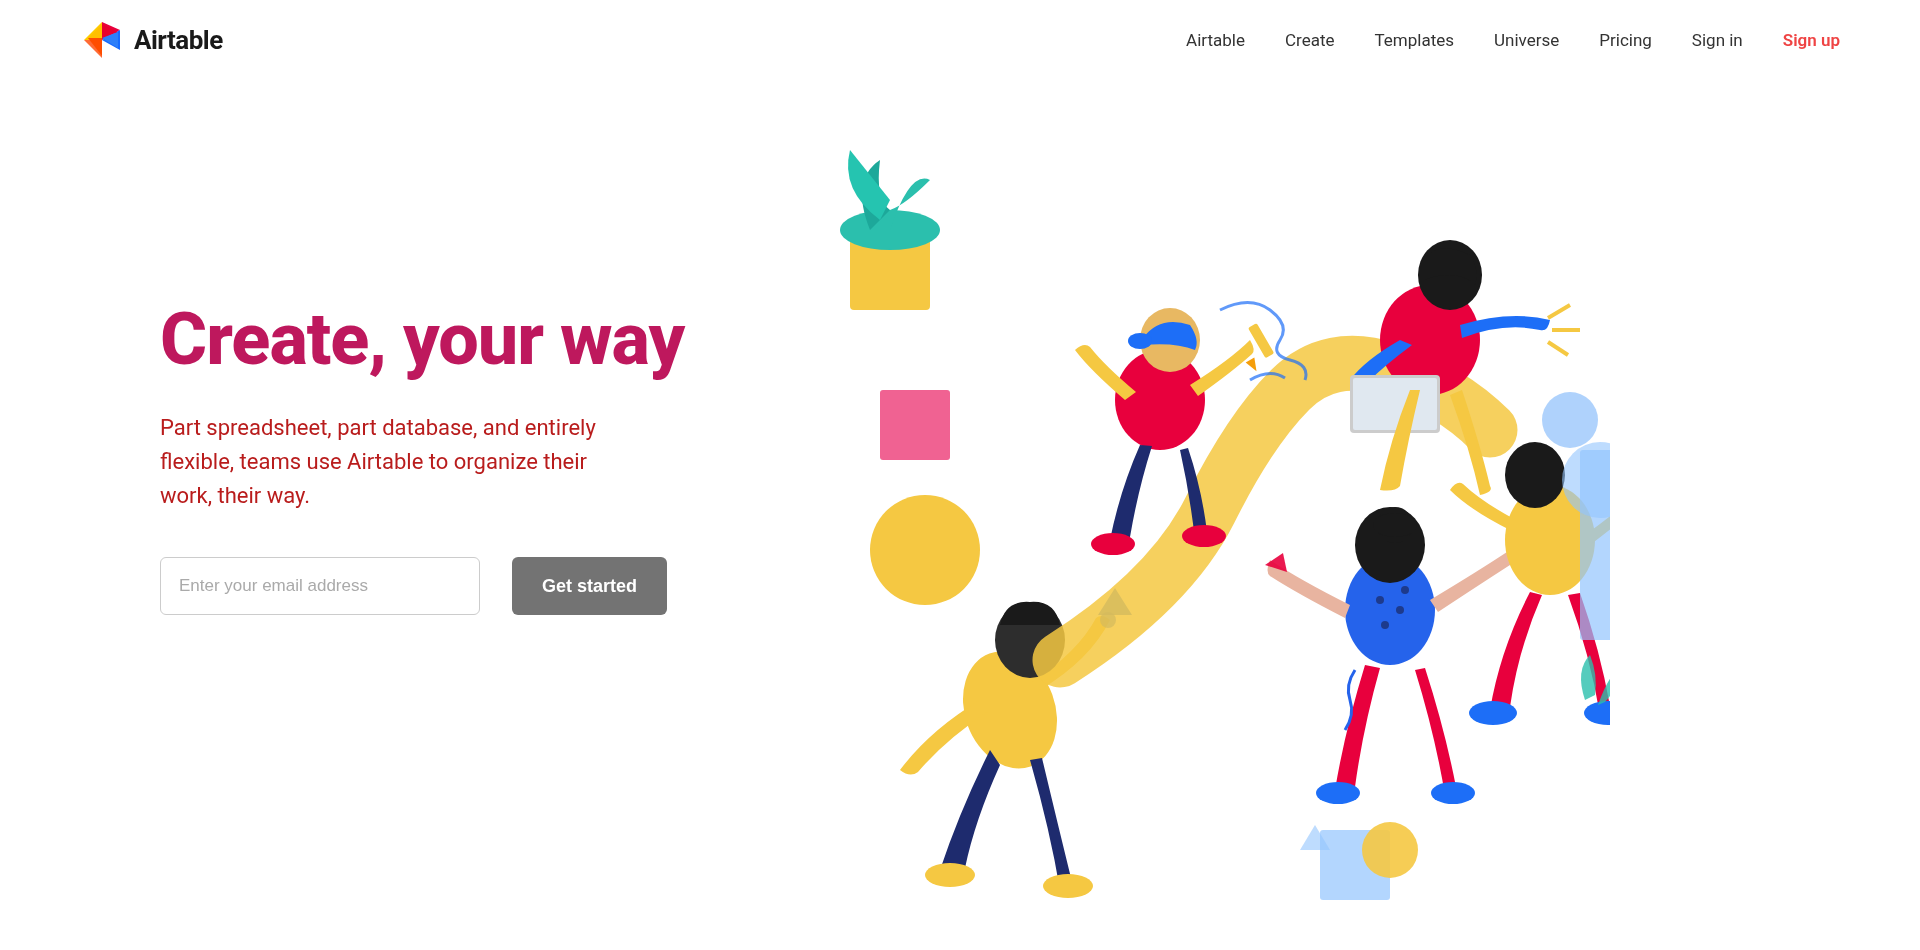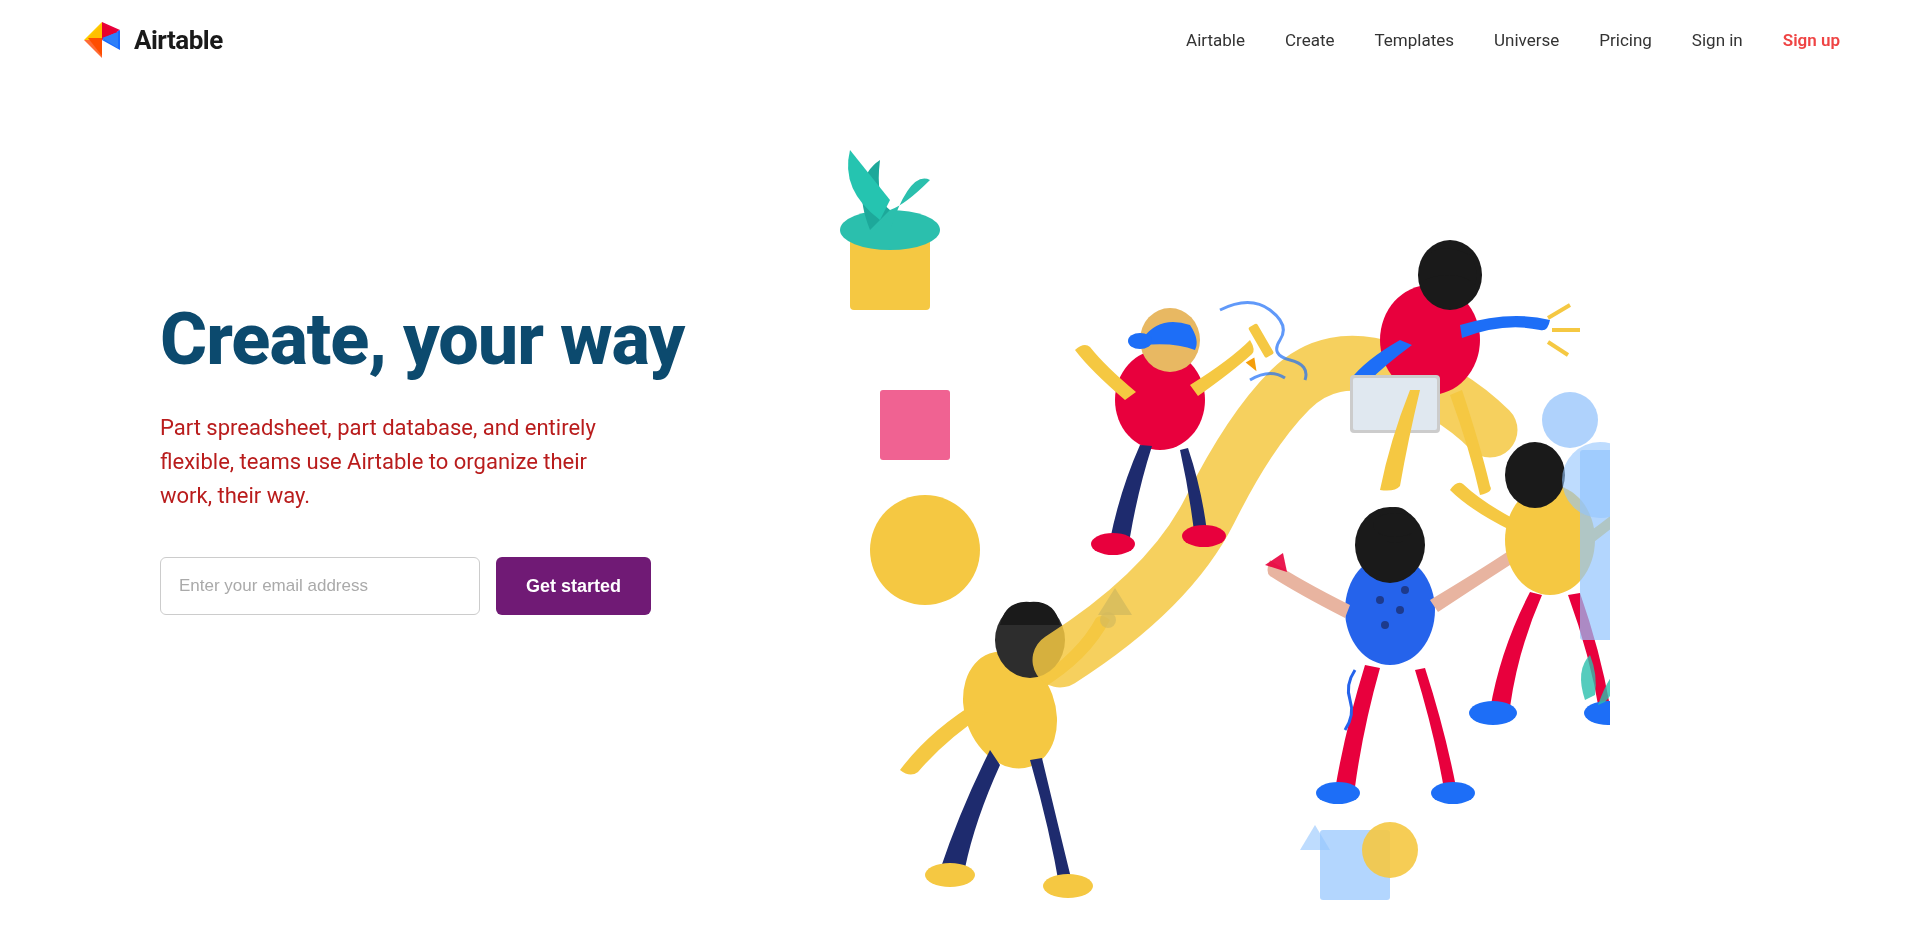--- a/index.html
+++ b/index.html
@@ -83,21 +83,21 @@
     .hero-left {
       flex: 0 0 auto;
       width: 580px;
       padding-top: 160px;
       z-index: 2;
     }
 
     .hero-heading {
       font-size: 72px;
       font-weight: 800;
-      color: #0c4a6e;
+      color: #be185d;
       line-height: 1.1;
       margin-bottom: 32px;
       letter-spacing: -1px;
     }
 
     .hero-subtext {
       font-size: 22px;
       color: #b91c1c;
       line-height: 1.55;
       margin-bottom: 44px;
@@ -118,28 +118,29 @@
       padding: 0 18px;
       font-size: 17px;
       color: #333;
       outline: none;
     }
     .email-input::placeholder { color: #aaa; }
 
     .get-started-btn {
       height: 58px;
       padding: 0 30px;
-      background: #701a75;
+      background: #737373;
       color: #fff;
       border: none;
       border-radius: 6px;
       font-size: 18px;
       font-weight: 600;
       cursor: pointer;
       white-space: nowrap;
+      margin-left: 16px;
     }
 
     .signin-note {
       font-size: 15px;
       color: #555;
     }
 
     .signin-note a {
       color: #333;
       text-decoration: underline;

